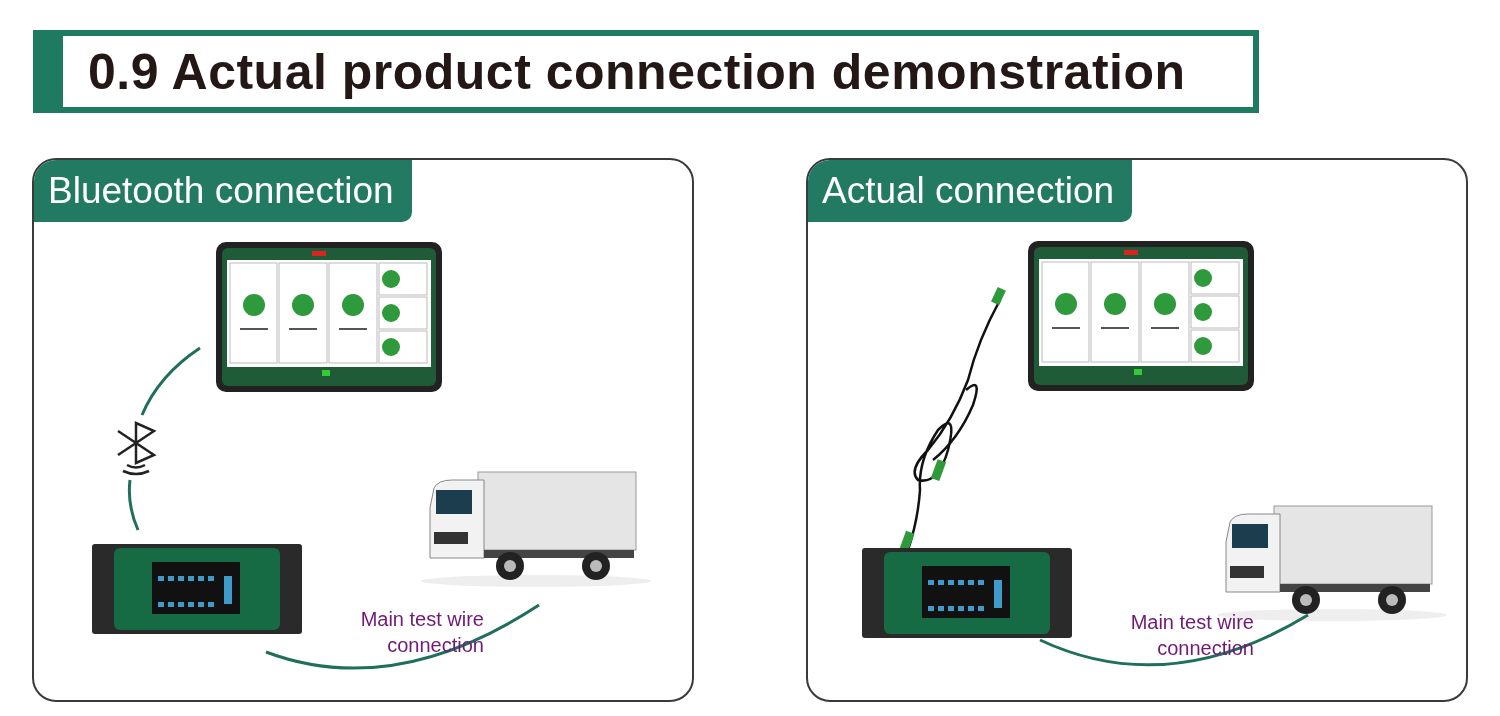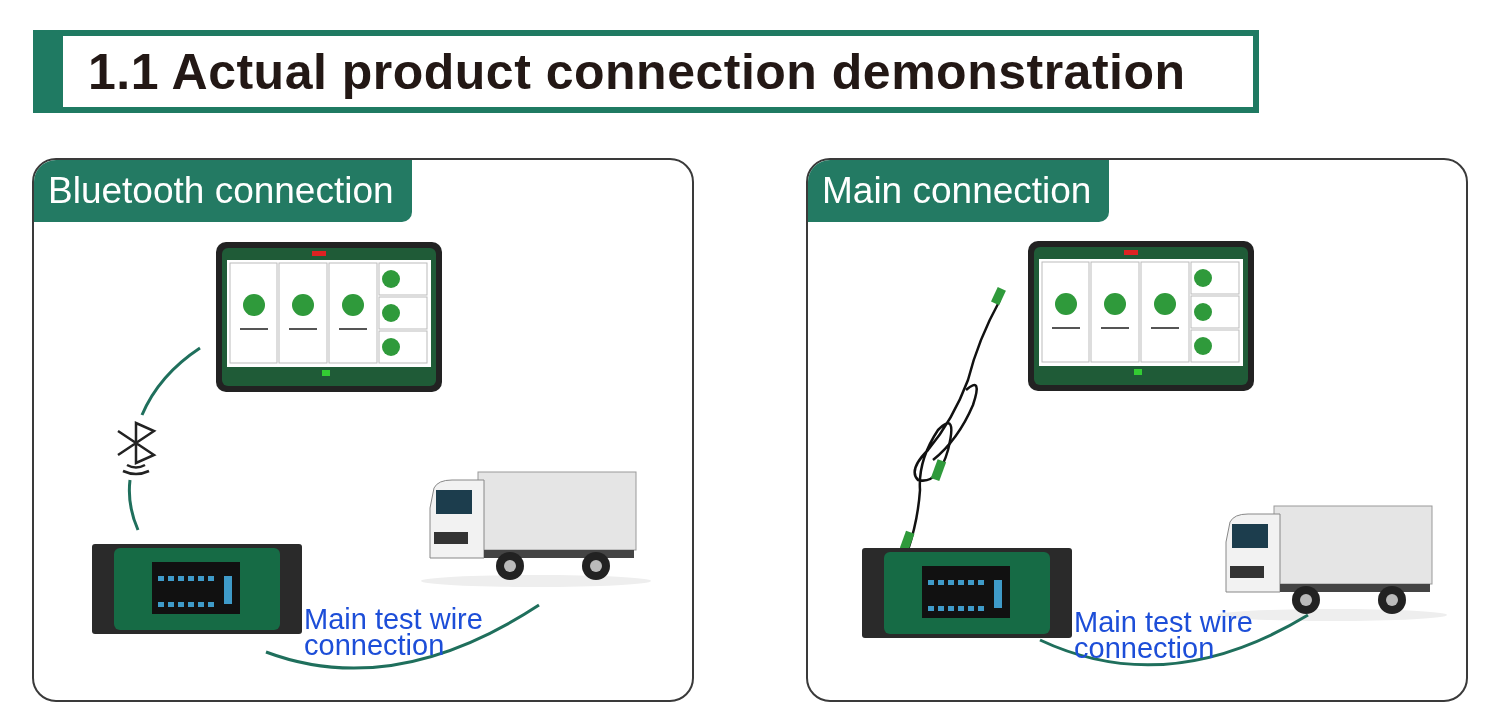--- a/index.html
+++ b/index.html
@@ -5,28 +5,28 @@
   html,body{margin:0;padding:0;background:#fff;}
   body{width:1500px;height:716px;position:relative;overflow:hidden;font-family:"Liberation Sans","DejaVu Sans",sans-serif;}
   .title-bar{position:absolute;left:33px;top:30px;width:1226px;height:83px;background:#1f7a62;}
   .title-inner{position:absolute;left:63px;top:36px;width:1190px;height:71px;background:#fff;}
   .title-text{position:absolute;left:88px;top:40px;font-size:50px;font-weight:bold;color:#231815;letter-spacing:0.5px;line-height:64px;white-space:nowrap;}
   .panel{position:absolute;top:158px;width:658px;height:540px;border:2px solid #3a3a3a;border-radius:24px;background:#fff;overflow:hidden;}
   .panel.left{left:32px;}
   .panel.right{left:806px;}
   .panel-tab{position:absolute;left:0;top:0;height:62px;background:#237a63;border-bottom-right-radius:10px;color:#fff;font-size:37px;line-height:62px;padding:0 18px 0 14px;white-space:nowrap;}
   svg.art{position:absolute;left:0;top:0;}
-  .caption{position:absolute;text-align:left;font-size:29px;line-height:26px;color:#1d4ed8;white-space:nowrap;}
+  .caption{position:absolute;text-align:right;font-size:20px;line-height:26px;color:#701a75;white-space:nowrap;}
 </style>
 </head>
 <body>
 
 <div class="title-bar"></div>
 <div class="title-inner"></div>
-<div class="title-text">1.1  Actual product connection demonstration</div>
+<div class="title-text">0.9  Actual product connection demonstration</div>
 
 <div class="panel left">
   <svg class="art" width="658" height="540" viewBox="0 0 658 540">
 
     <g transform="translate(182,82)">
       <rect x="0" y="0" width="226" height="150" rx="10" fill="#222"></rect>
       <rect x="6" y="6" width="214" height="138" rx="6" fill="#1f5b37"></rect>
       <rect x="11" y="18" width="204" height="107" fill="#fff"></rect>
       <rect x="96" y="9" width="14" height="5" fill="#d22"></rect>
       <rect x="14" y="21" width="47" height="100" fill="#fff" stroke="#bbb"></rect>
@@ -158,18 +158,18 @@
       <rect x="10" y="22" width="36" height="24" fill="#1c3d4d"></rect>
       <rect x="8" y="64" width="34" height="12" fill="#333"></rect>
       <rect x="58" y="82" width="150" height="8" fill="#444"></rect>
       <circle cx="84" cy="98" r="14" fill="#222"></circle>
         <circle cx="84" cy="98" r="6" fill="#bbb"></circle>
       <circle cx="170" cy="98" r="14" fill="#222"></circle>
         <circle cx="170" cy="98" r="6" fill="#bbb"></circle>
     </g>
     <path d="M232,480 Q360,540 500,455" fill="none" stroke="#1f6f5c" stroke-width="3"></path>
   </svg>
-  <div class="panel-tab">Main connection</div>
+  <div class="panel-tab">Actual connection</div>
   <div class="caption" style="left:266px;top:449px;width:180px;">
     <div>Main test wire</div>
     <div>connection</div>
   </div>
 </div>
 
 </body></html>

